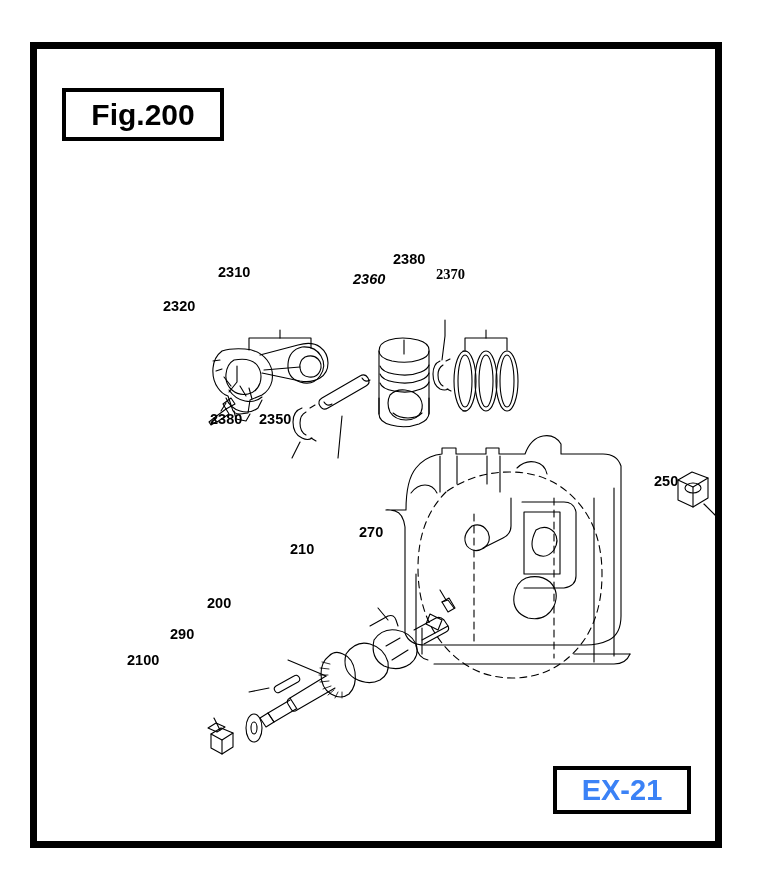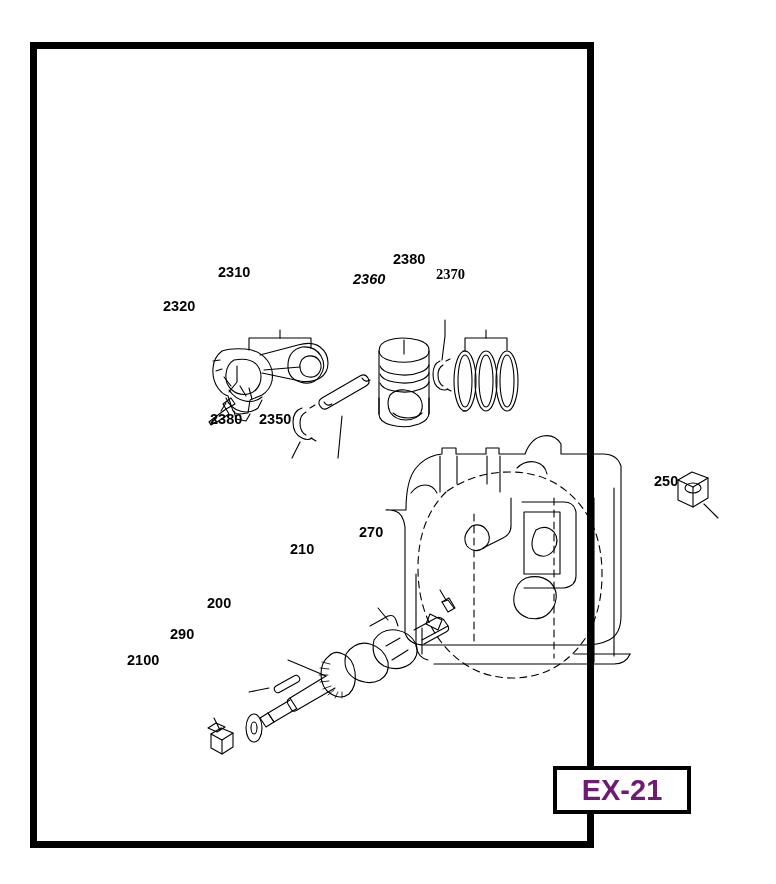--- a/index.html
+++ b/index.html
@@ -17,21 +17,21 @@
     position: relative;
     width: 776px;
     height: 884px;
     background: #ffffff;
   }
   
   #diagram-frame {
     position: absolute;
     left: 30px;
     top: 42px;
-    width: 564px;
+    width: 692px;
     height: 806px;
     border: 7px solid #000000;
     box-sizing: border-box;
     background: #ffffff;
   }
   
   #fig-label-box {
     position: absolute;
     left: 62px;
     top: 88px;
@@ -61,21 +61,21 @@
     border: 4px solid #000000;
     box-sizing: border-box;
     background: #ffffff;
     display: flex;
     align-items: center;
     justify-content: center;
   }
   #model-label-box .model-text {
     font-size: 29px;
     font-weight: bold;
-    color: #701a75;
+    color: #3b82f6;
     font-family: "Liberation Sans", sans-serif;
   }
   
   #drawing {
     position: absolute;
     left: 37px;
     top: 49px;
     width: 698px;
     height: 792px;
   }
@@ -292,18 +292,21 @@
     <div class="callout-label" style="left:222px; top:362px;">2350</div>
     <div class="callout-label" style="left:617px; top:424px;">250</div>
     <div class="callout-label" style="left:322px; top:475px;">270</div>
     <div class="callout-label" style="left:253px; top:492px;">210</div>
     <div class="callout-label" style="left:170px; top:546px;">200</div>
     <div class="callout-label" style="left:133px; top:577px;">290</div>
     <div class="callout-label" style="left:90px; top:603px;">2100</div>
 
   </div>
 
+  <div id="fig-label-box">
+    <span class="fig-text">Fig.200</span>
+  </div>
 
   <div id="model-label-box">
     <span class="model-text">EX-21</span>
   </div>
 
 </div>
 
 </body></html>

